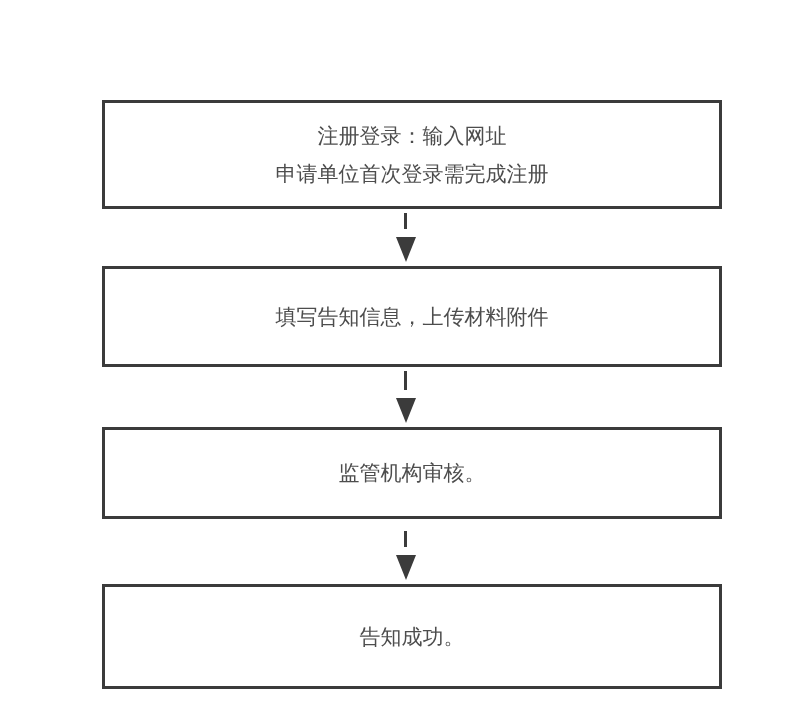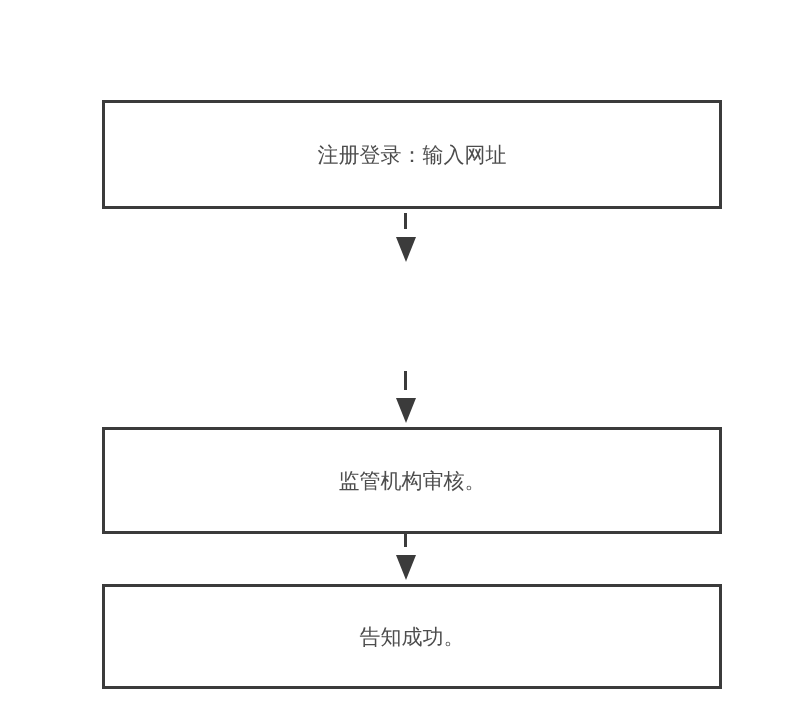--- a/index.html
+++ b/index.html
@@ -31,21 +31,21 @@
     flex-direction: column;
     align-items: center;
     justify-content: center;
     text-align: center;
     color: var(--text-color);
     font-size: 21px;
     line-height: 30px;
   }
   .box-1 { top: 88px;  height: 109px; }
   .box-2 { top: 254px; height: 101px; }
-  .box-3 { top: 415px; height: 107px; }
+  .box-3 { top: 415px; height: 92px; }
   .box-4 { top: 572px; height: 105px; justify-content: center; }
   .flow-arrow {
     position: absolute;
     left: 383px;
     width: 21px;
     display: flex;
     flex-direction: column;
     align-items: center;
   }
   .arrow-1 { top: 197px; height: 57px; }
@@ -66,27 +66,31 @@
   }
   .box-line { white-space: nowrap; }
 </style>
 </head>
 <body>
 
 <div class="canvas">
 
   <div class="flow-box box-1">
     <div class="box-line">注册登录：输入网址</div>
+    <div class="box-line">申请单位首次登录需完成注册</div>
   </div>
 
   <div class="flow-arrow arrow-1">
     <div class="arrow-line"></div>
     <div class="arrow-head"></div>
   </div>
 
+  <div class="flow-box box-2">
+    <div class="box-line">填写告知信息，上传材料附件</div>
+  </div>
 
   <div class="flow-arrow arrow-2">
     <div class="arrow-line"></div>
     <div class="arrow-head"></div>
   </div>
 
   <div class="flow-box box-3">
     <div class="box-line">监管机构审核。</div>
   </div>
 

